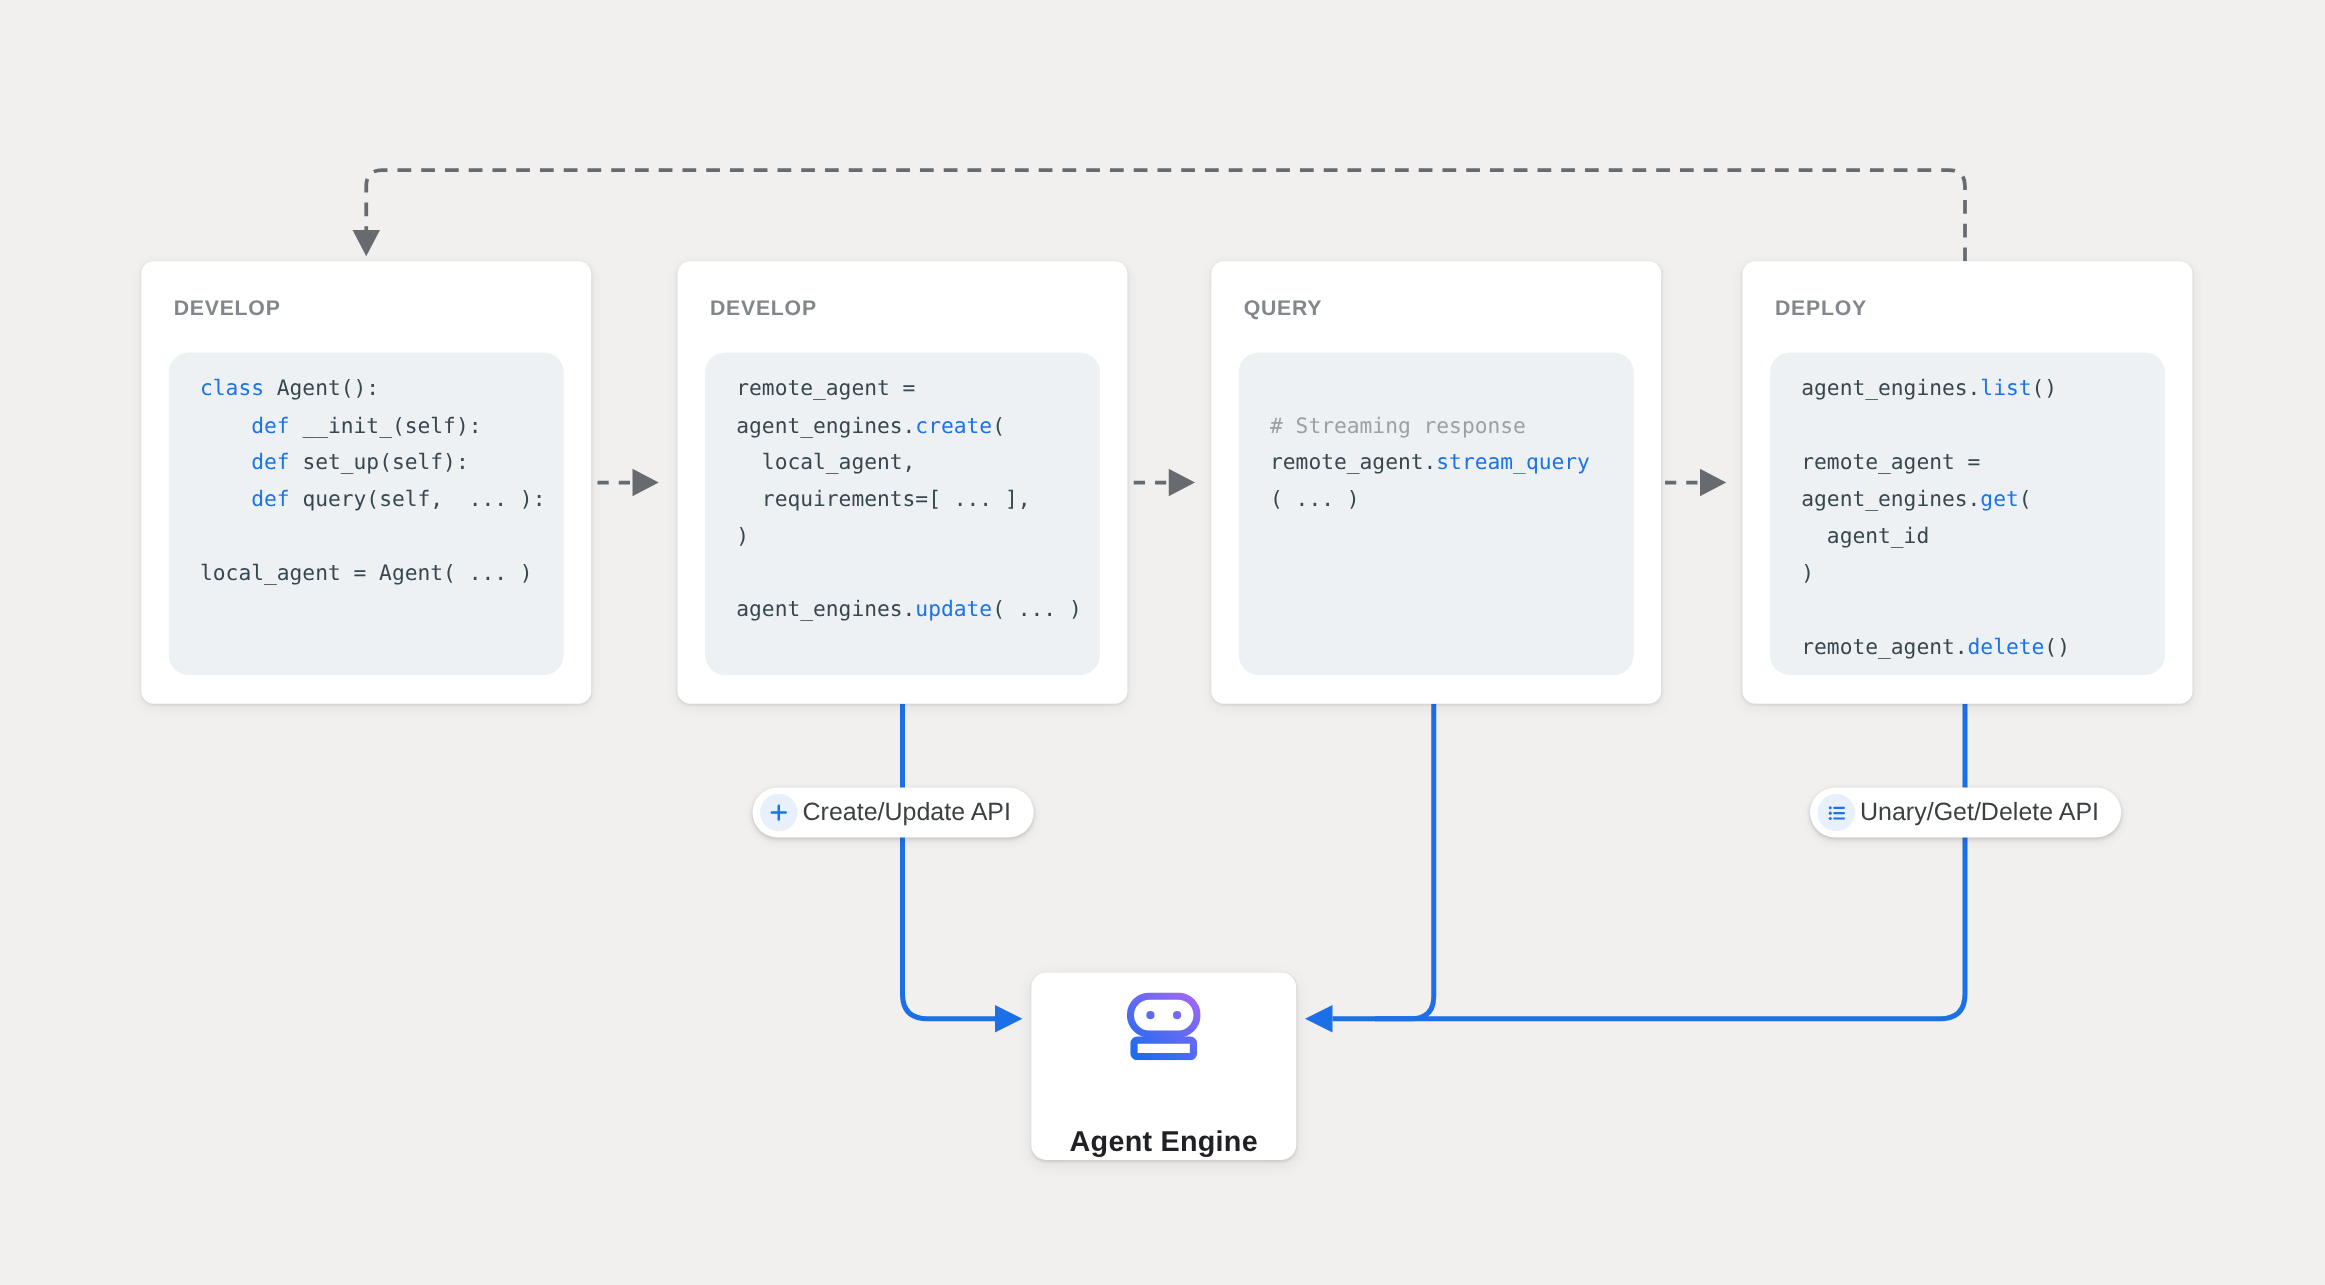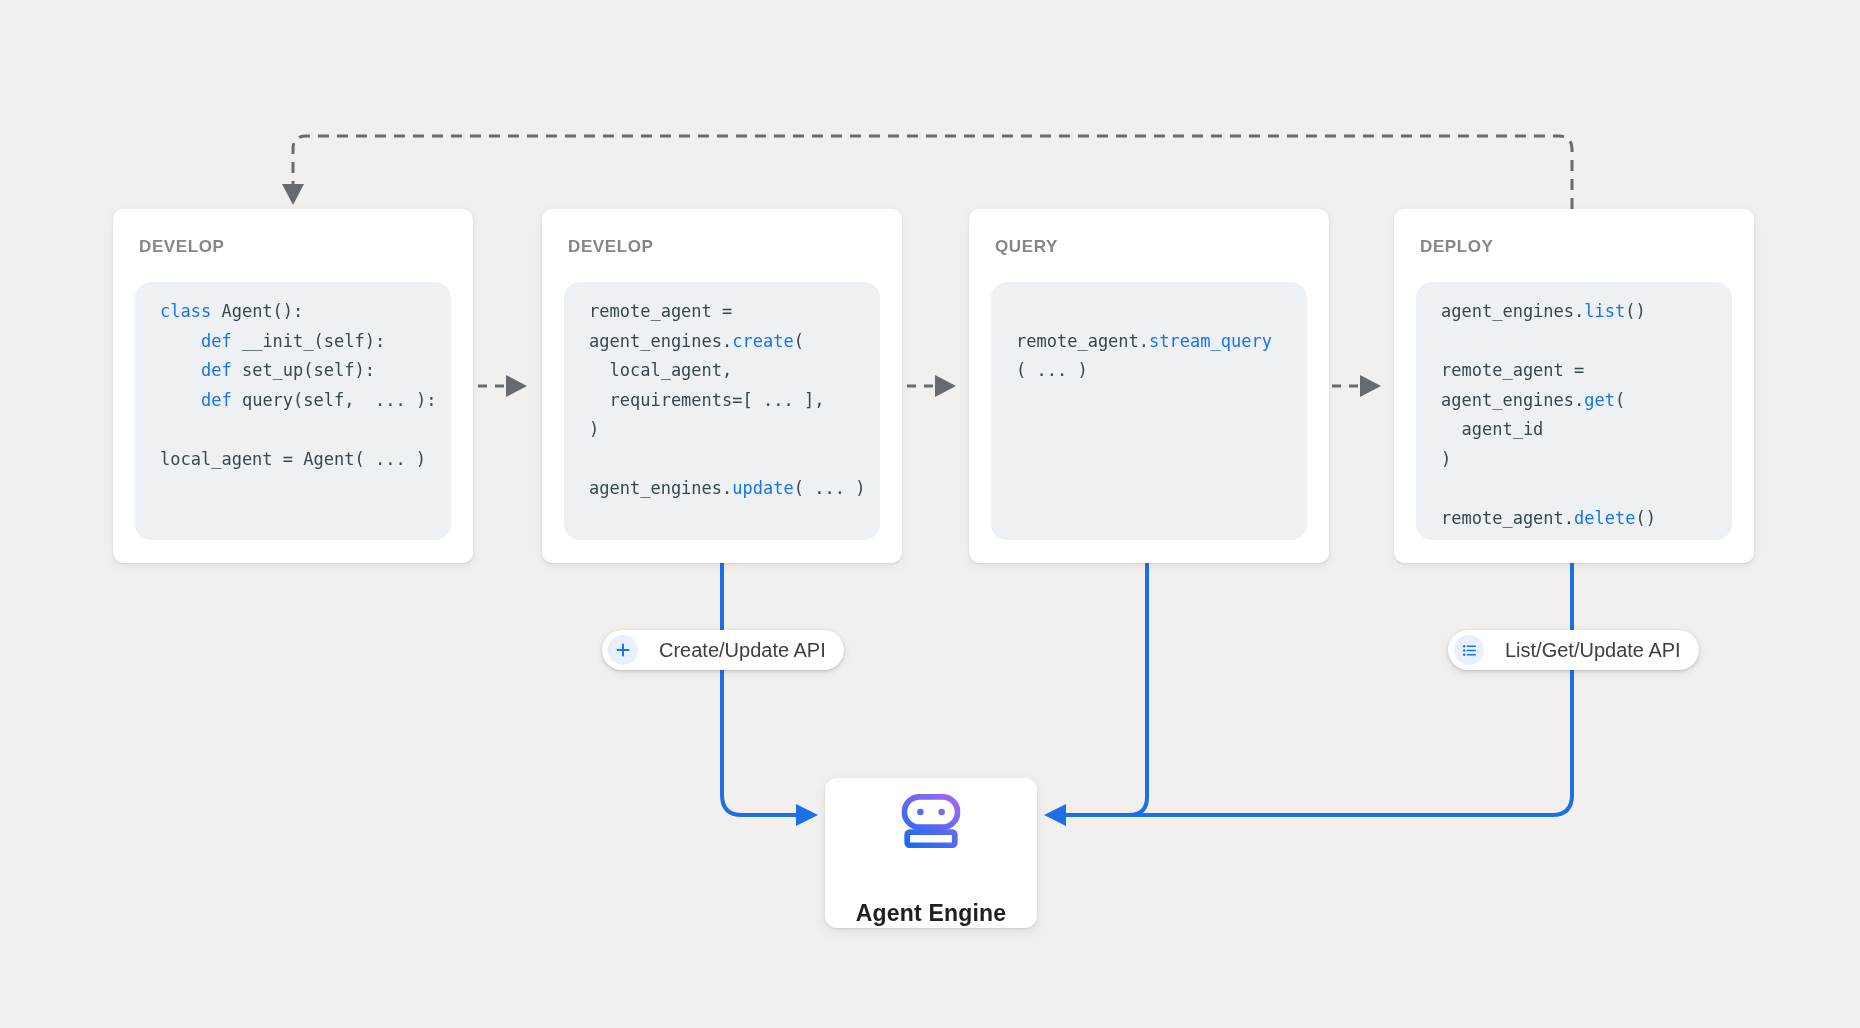--- a/index.html
+++ b/index.html
@@ -52,21 +52,21 @@
     overflow:hidden;
   }
   .code-line{min-height:29.5px;}
   .code-line .kw{color:var(--kw);}
   .code-line .comment{color:var(--comment);}
 
   .pill{
     position:absolute;top:630px;height:40px;
     background:#fff;border-radius:20px;
     display:flex;align-items:center;
-    padding:0 18px 0 6px;gap:21px;
+    padding:0 18px 0 6px;gap:4px;
     box-shadow:0 1px 3px rgba(60,64,67,.22), 0 3px 8px rgba(60,64,67,.10);
     z-index:2;
   }
   .pill-0{left:602px;} .pill-1{left:1023px;} .pill-2{left:1448px;}
   .pill-icon{
     width:30px;height:30px;border-radius:50%;
     background:var(--pill-icon-bg);
     display:flex;align-items:center;justify-content:center;
     flex:0 0 auto;
   }
@@ -123,21 +123,21 @@
   <div class="card card-0">
     <div class="card-title">DEVELOP</div>
     <pre class="code-block"><div class="code-line"><span class="kw">class</span><span> Agent():</span></div><div class="code-line"><span>    </span><span class="kw">def</span><span> __init_(self):</span></div><div class="code-line"><span>    </span><span class="kw">def</span><span> set_up(self):</span></div><div class="code-line"><span>    </span><span class="kw">def</span><span> query(self,  ... ):</span></div><div class="code-line">&nbsp;</div><div class="code-line"><span>local_agent = Agent( ... )</span></div></pre>
   </div>
   <div class="card card-1">
     <div class="card-title">DEVELOP</div>
     <pre class="code-block"><div class="code-line"><span>remote_agent =</span></div><div class="code-line"><span>agent_engines.</span><span class="kw">create</span><span>(</span></div><div class="code-line"><span>  local_agent,</span></div><div class="code-line"><span>  requirements=[ ... ],</span></div><div class="code-line"><span>)</span></div><div class="code-line">&nbsp;</div><div class="code-line"><span>agent_engines.</span><span class="kw">update</span><span>( ... )</span></div></pre>
   </div>
   <div class="card card-2">
     <div class="card-title">QUERY</div>
-    <pre class="code-block"><div class="code-line">&nbsp;</div><div class="code-line"><span>remote_agent.</span><span class="kw">stream_query</span></div><div class="code-line"><span>( ... )</span></div></pre>
+    <pre class="code-block"><div class="code-line">&nbsp;</div><div class="code-line"><span class="comment"># Streaming response</span></div><div class="code-line"><span>remote_agent.</span><span class="kw">stream_query</span></div><div class="code-line"><span>( ... )</span></div></pre>
   </div>
   <div class="card card-3">
     <div class="card-title">DEPLOY</div>
     <pre class="code-block"><div class="code-line"><span>agent_engines.</span><span class="kw">list</span><span>()</span></div><div class="code-line">&nbsp;</div><div class="code-line"><span>remote_agent =</span></div><div class="code-line"><span>agent_engines.</span><span class="kw">get</span><span>(</span></div><div class="code-line"><span>  agent_id</span></div><div class="code-line"><span>)</span></div><div class="code-line">&nbsp;</div><div class="code-line"><span>remote_agent.</span><span class="kw">delete</span><span>()</span></div></pre>
   </div>
 
   <div class="pill pill-0">
     <span class="pill-icon">
       <svg width="16" height="16" viewBox="0 0 16 16">
         <line x1="8" y1="2.5" x2="8" y2="13.5" stroke="#1a73e8" stroke-width="2" stroke-linecap="round"></line>
@@ -150,21 +150,21 @@
     <span class="pill-icon">
       <svg width="17" height="17" viewBox="0 0 24 24">
         <circle cx="4.5" cy="6" r="1.7" fill="#1a73e8"></circle>
         <circle cx="4.5" cy="12" r="1.7" fill="#1a73e8"></circle>
         <circle cx="4.5" cy="18" r="1.7" fill="#1a73e8"></circle>
         <line x1="9" y1="6" x2="20" y2="6" stroke="#1a73e8" stroke-width="2.4" stroke-linecap="round"></line>
         <line x1="9" y1="12" x2="20" y2="12" stroke="#1a73e8" stroke-width="2.4" stroke-linecap="round"></line>
         <line x1="9" y1="18" x2="20" y2="18" stroke="#1a73e8" stroke-width="2.4" stroke-linecap="round"></line>
       </svg>
     </span>
-    <span class="pill-label">List/Get/Update API</span>
+    <span class="pill-label">Unary/Get/Delete API</span>
   </div>
 
   <div class="engine-box">
     <svg class="engine-icon" viewBox="0 0 72 66">
       <defs>
         <linearGradient id="rg" gradientUnits="userSpaceOnUse" x1="62" y1="0" x2="16" y2="66">
           <stop offset="0" stop-color="#a168f5"></stop>
           <stop offset="1" stop-color="#1b6cf0"></stop>
         </linearGradient>
       </defs>

